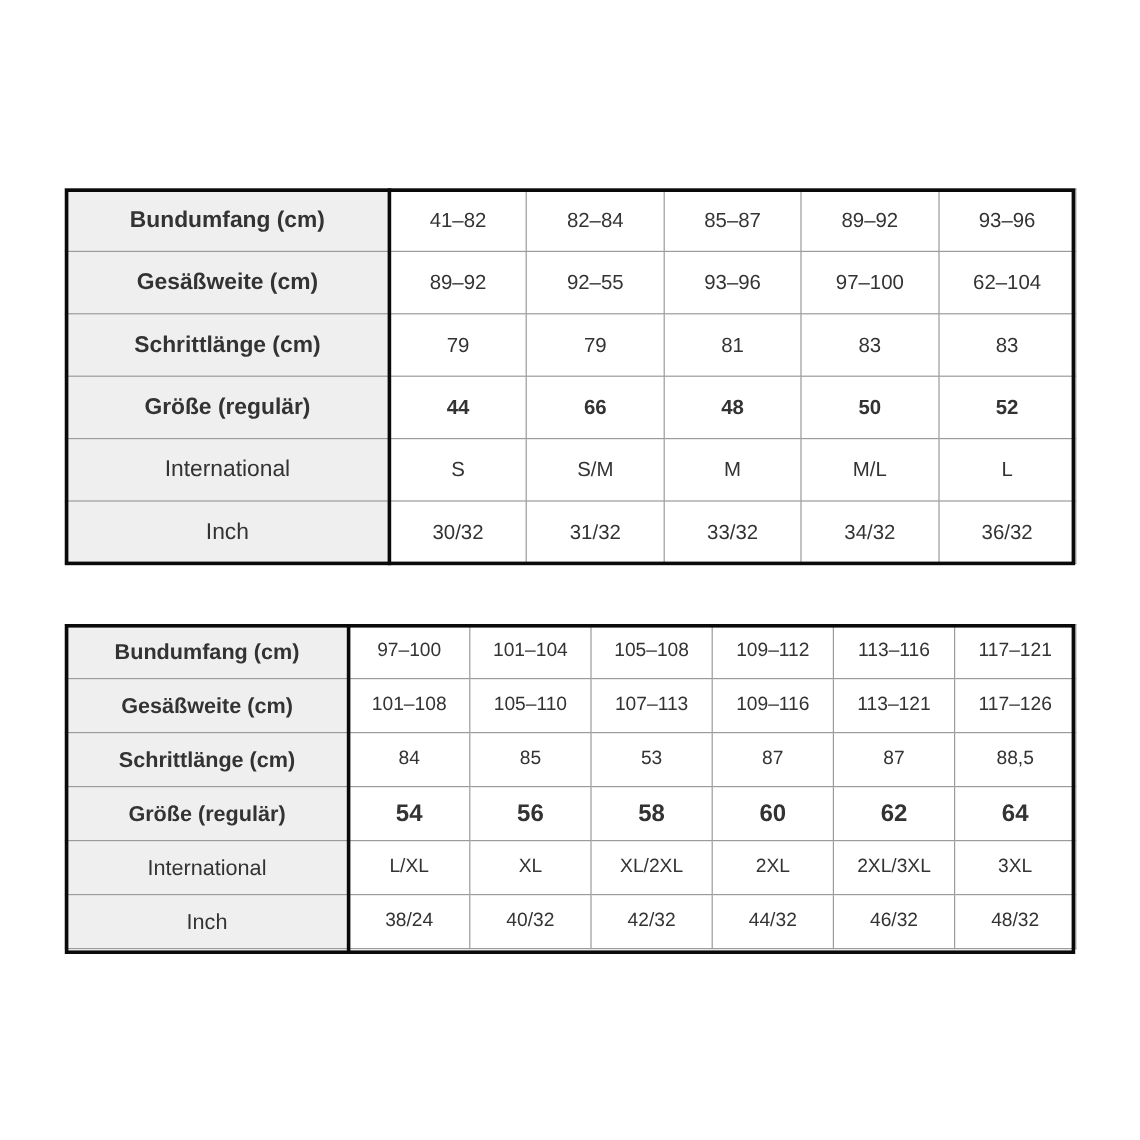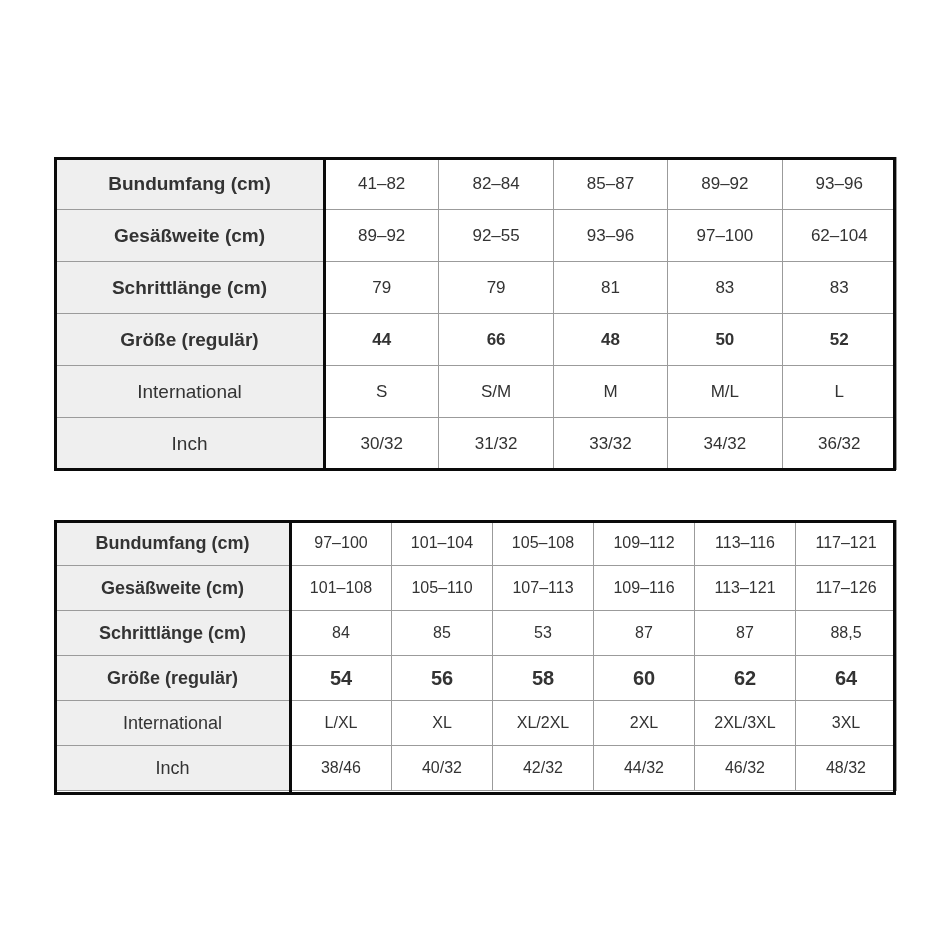--- a/index.html
+++ b/index.html
@@ -236,21 +236,21 @@
         <td class="row-label">International</td>
         <td class="val">L/XL</td>
         <td class="val">XL</td>
         <td class="val">XL/2XL</td>
         <td class="val">2XL</td>
         <td class="val">2XL/3XL</td>
         <td class="val">3XL</td>
       </tr>
       <tr class="row-inch">
         <td class="row-label">Inch</td>
-        <td class="val">38/46</td>
+        <td class="val">38/24</td>
         <td class="val">40/32</td>
         <td class="val">42/32</td>
         <td class="val">44/32</td>
         <td class="val">46/32</td>
         <td class="val">48/32</td>
       </tr>
     </tbody>
   </table>
 
   <div class="frame" style="left:54px; top:520px; width:842px; height:275px;"></div>

